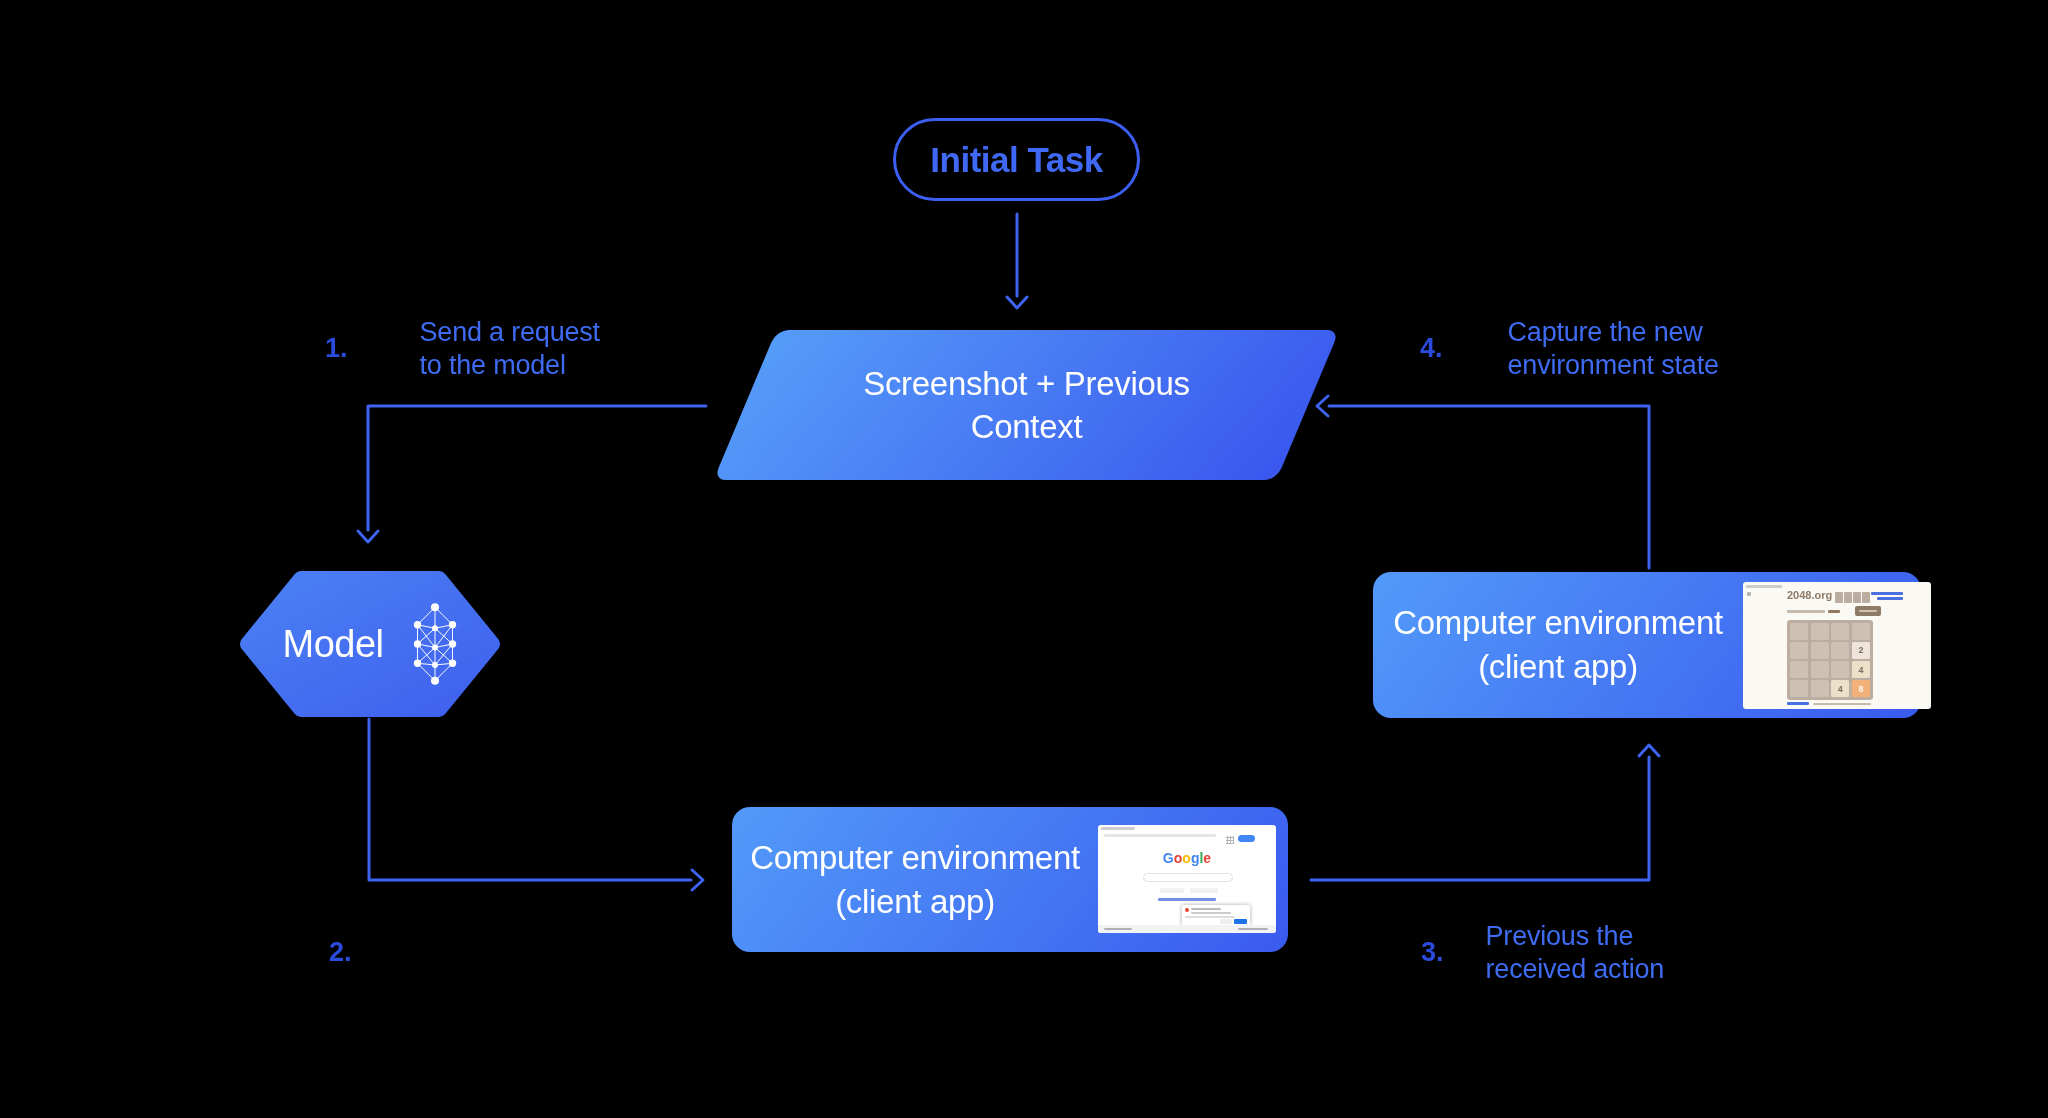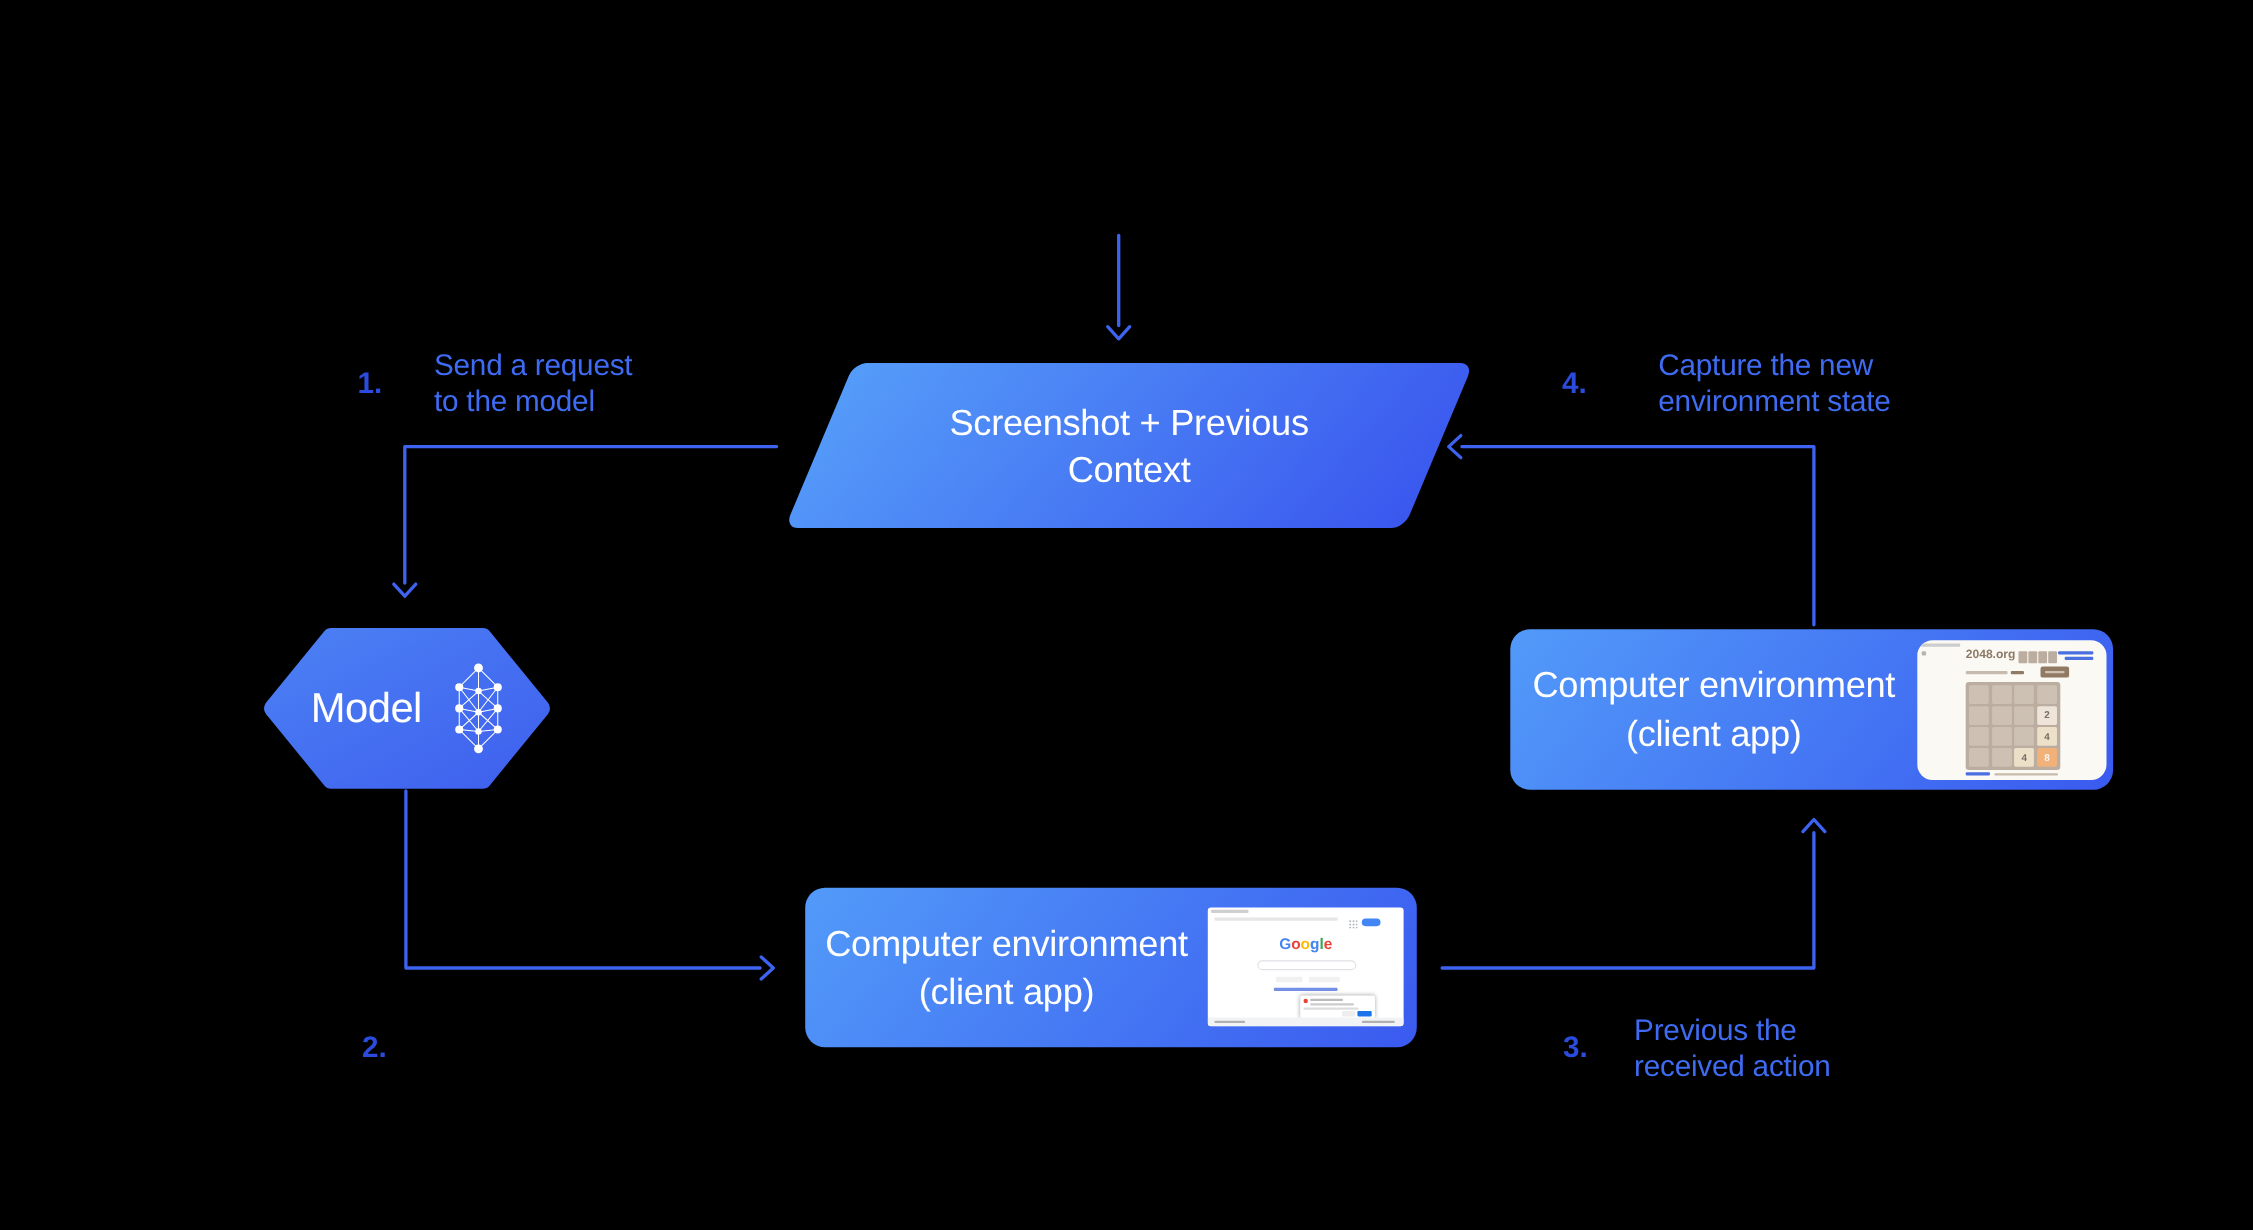--- a/index.html
+++ b/index.html
@@ -33,37 +33,37 @@
         justify-content:center;color:#fff;font-size:33px;line-height:44px;font-weight:500;letter-spacing:-0.3px;}
   .env-bottom{left:732px;top:807px;width:556px;height:145px;}
   .env-bottom .env-text{width:366px;}
   .env-right{left:1373px;top:572px;width:548px;height:146px;}
   .env-right .env-text{width:370px;}
 
   
   .step{display:flex;z-index:2;}
   .step .num{font-size:27px;font-weight:700;color:#2B4BDC;margin-top:17px;}
   .step .txt{color:#3E6BF2;font-size:27px;line-height:33px;font-weight:500;letter-spacing:-0.2px;}
-  .step1{left:325px;top:316px;} .step1 .txt{margin-left:47px;}
+  .step1{left:325px;top:316px;} .step1 .txt{margin-left:72px;}
   .step2{left:329px;top:920px;} .step2 .txt{margin-left:43px;}
   .step3{left:1421px;top:920px;} .step3 .txt{margin-left:42px;}
   .step4{left:1420px;top:316px;} .step4 .txt{margin-left:65px;}
 
   
   .gthumb{left:366px;top:18px;width:178px;height:108px;background:#fff;border-radius:3px;overflow:hidden;}
   .gthumb .d{position:absolute;border-radius:1px;}
   .glogo{position:absolute;left:0;top:25px;width:100%;text-align:center;font-size:14px;font-weight:700;letter-spacing:0;}
   .gsearch{position:absolute;left:45px;top:48px;width:90px;height:9px;border:1px solid #dfe1e5;border-radius:6px;background:#fff;box-sizing:border-box;}
   .gdialog{position:absolute;left:84px;top:80px;width:68px;height:21px;background:#fff;border-radius:2px;box-shadow:0 0 4px rgba(0,0,0,.35);}
   .gfooter{position:absolute;left:0;top:100px;width:178px;height:8px;background:#f1f3f4;}
   .dotgrid{position:absolute;left:128px;top:11px;width:8px;height:8px;
            background-image:radial-gradient(#aeb1b6 1px,transparent 1.2px);background-size:3px 3px;}
 
   
-  .zthumb{left:370px;top:10px;width:172px;height:127px;background:#fbf9f3;border-radius:14px;overflow:hidden;}
+  .zthumb{left:370px;top:10px;width:188px;height:127px;background:#fbf9f3;border-radius:3px;overflow:hidden;}
   .zthumb .d{position:absolute;border-radius:1px;}
   .ztitle{position:absolute;left:44px;top:7px;font-size:11px;font-weight:700;color:#8D7B67;}
   .zboard{position:absolute;left:44px;top:38px;width:86px;height:80px;background:#BBADA0;border-radius:3px;
           display:grid;grid-template-columns:repeat(4,1fr);grid-template-rows:repeat(4,1fr);gap:2.5px;padding:3px;box-sizing:border-box;}
   .zcell{border-radius:1.5px;display:flex;align-items:center;justify-content:center;font-size:9px;font-weight:700;}
   .zscore{position:absolute;width:8px;height:11px;background:#BBADA0;border-radius:1px;top:10px;}
   .znewgame{position:absolute;left:112px;top:24px;width:26px;height:10px;background:#8F7A66;border-radius:2px;}
 </style>
 </head>
 <body>
@@ -91,20 +91,23 @@
       <polyline points="1311,880 1649,880 1649,757"></polyline>
       <polyline points="1639,756 1649,745 1659,756"></polyline>
     </g>
 
     <g>
       <polyline points="1649,568 1649,406 1329,406"></polyline>
       <polyline points="1328,396 1317,406 1328,416"></polyline>
     </g>
   </svg>
 
+  <div class="abs pill">
+    <span>Initial Task</span>
+  </div>
 
   <div class="abs para">
     <div class="para-inner">
       <div>Screenshot + Previous</div>
       <div>Context</div>
     </div>
   </div>
 
   <svg class="abs hex-wrap" width="270" height="156" viewBox="0 0 270 156">
     <defs>

